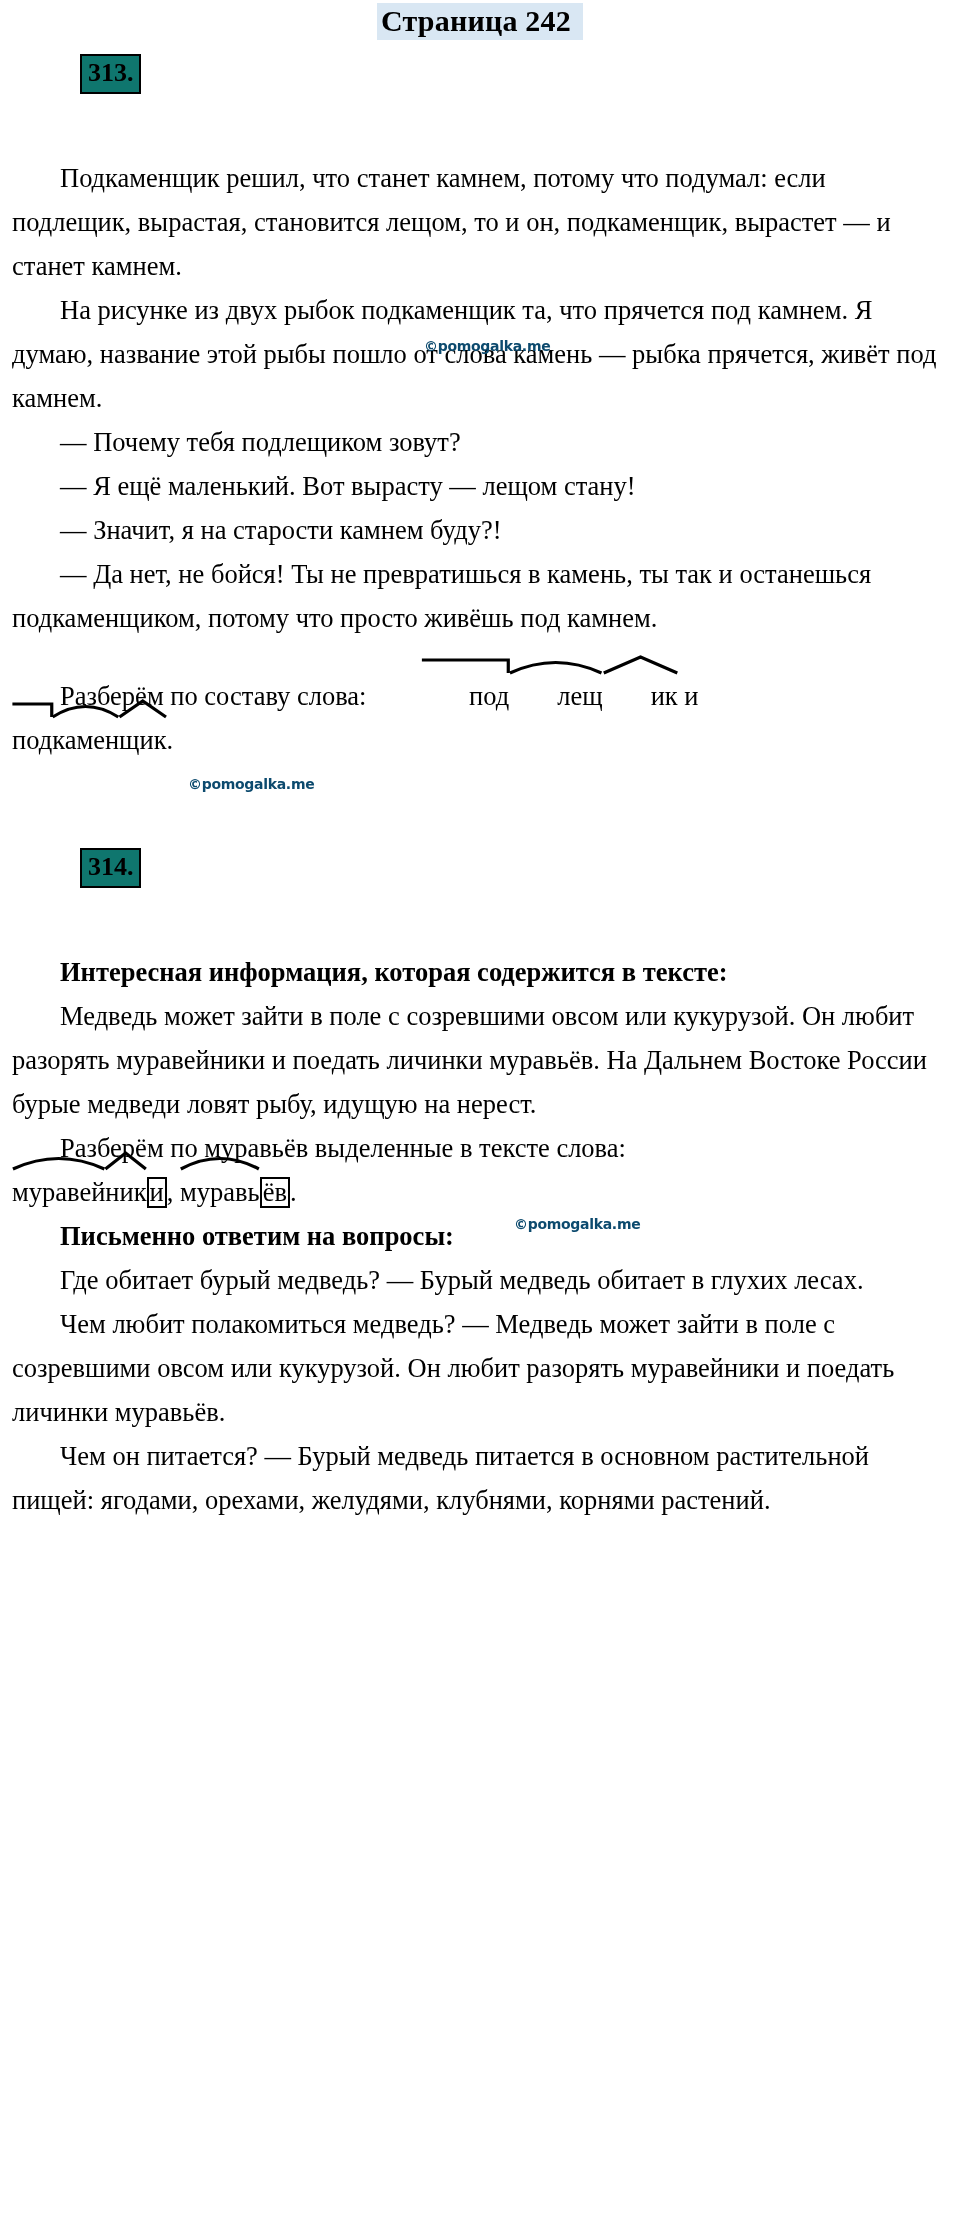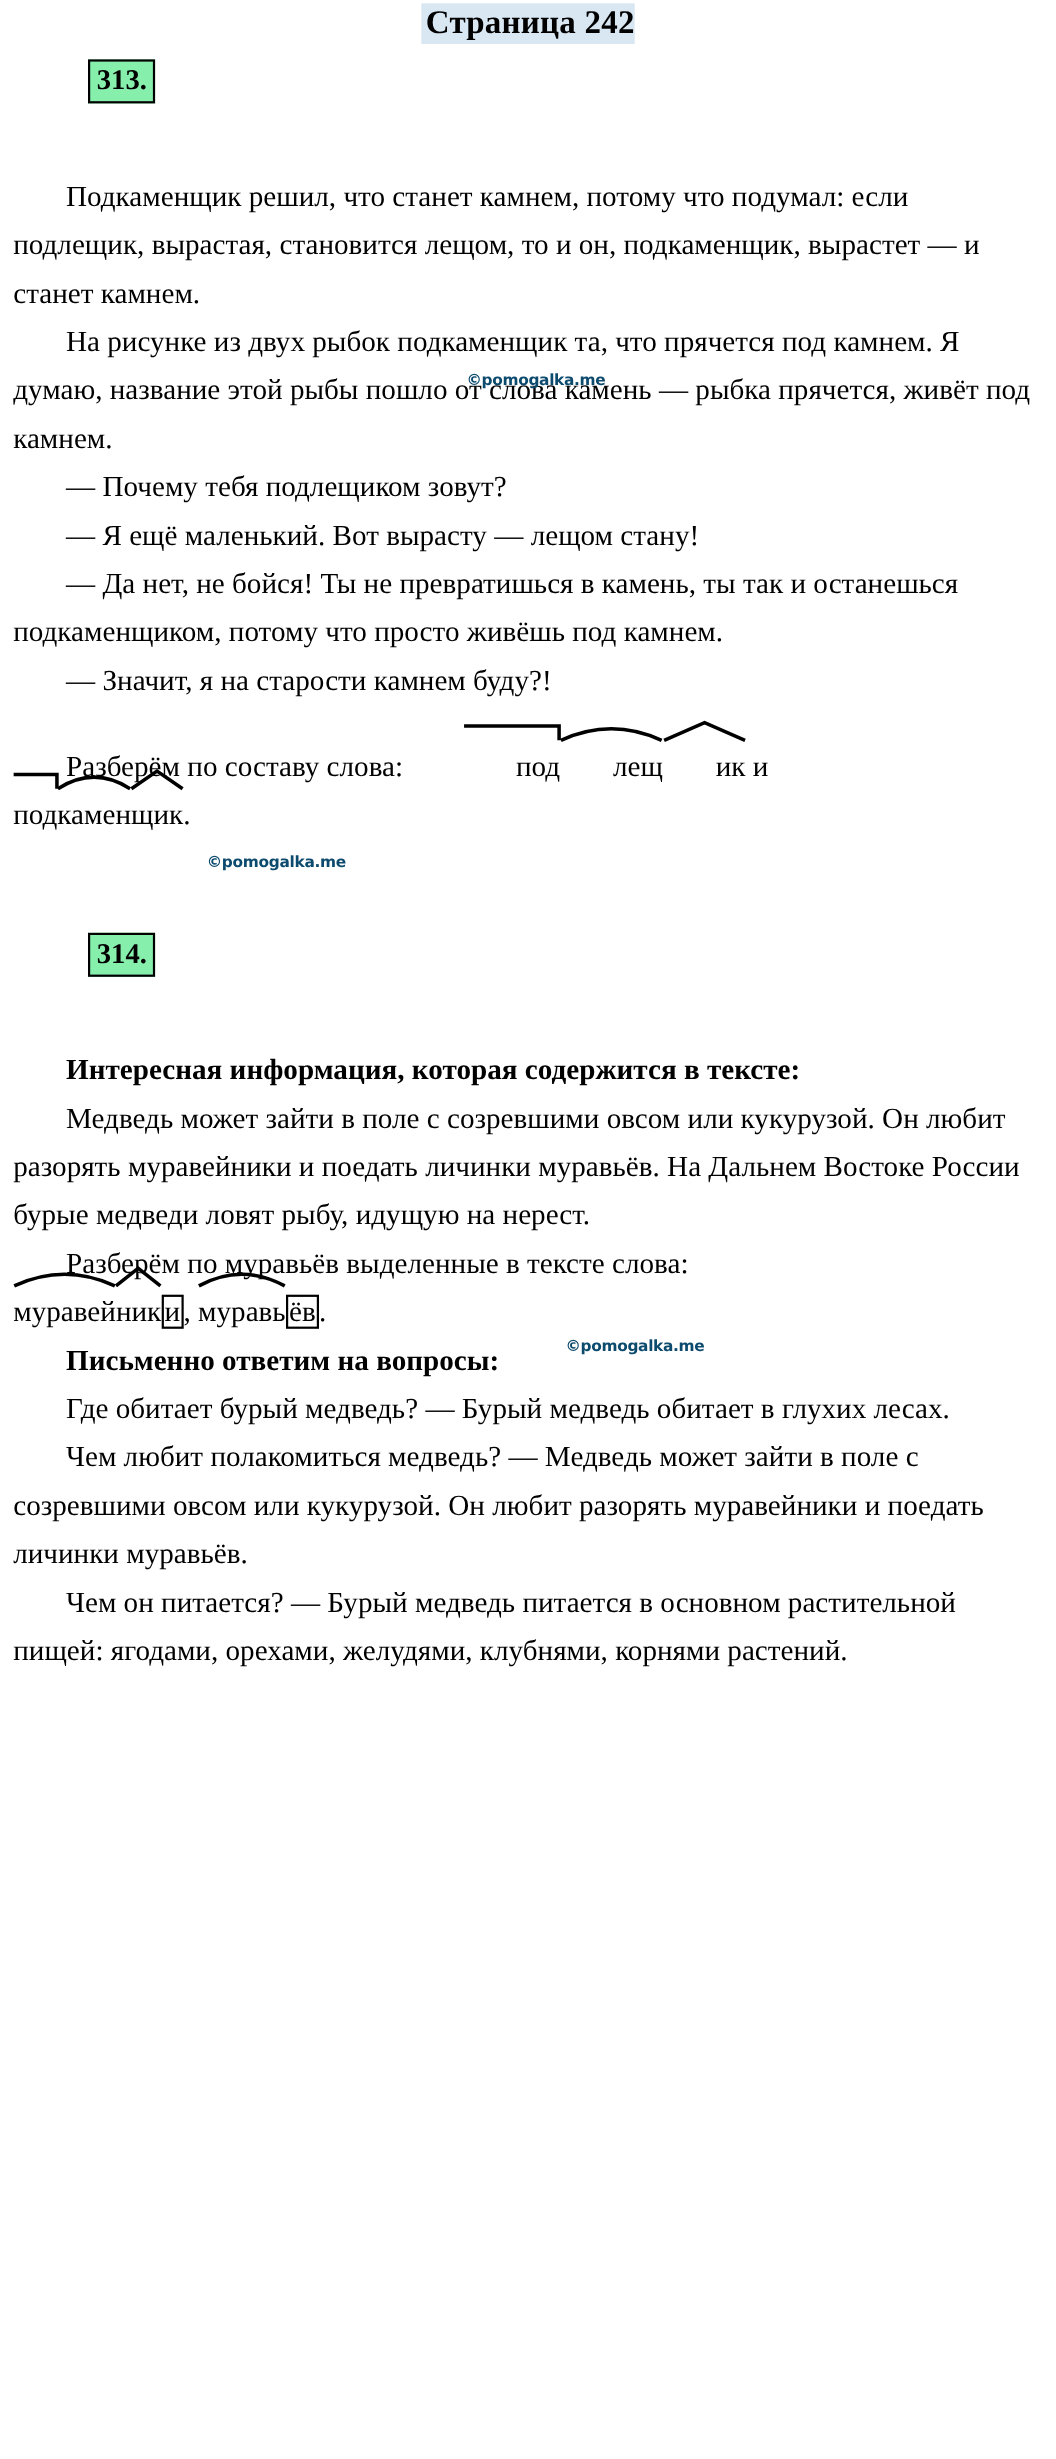--- a/index.html
+++ b/index.html
@@ -27,35 +27,35 @@
   .page-title {
     text-align: center;
     font-size: 30px;
     font-weight: bold;
     line-height: 1.0;
     padding-top: 6px;
     letter-spacing: 0.2px;
   }
   .page-title span.hl {
     background: #d9e7f3;
-    padding: 1px 0 3px 4px;
+    padding: 1px 12px 3px 4px;
   }
 
   
   .exnum-row {
     padding-left: 80px;
   }
   .exnum {
     display: inline-block;
     border: 2.5px solid #000;
     font-size: 26px;
     font-weight: bold;
     line-height: 1;
     padding: 4px 5px 6px 6px;
-    background: #86efac;
+    background: #0f766e;
   }
 
   
   .body-block {
     padding: 0 22px 0 12px;
     font-size: 26.5px;
     line-height: 44px;
   }
   .p {
     margin: 0;
@@ -179,22 +179,22 @@
     <span class="exnum">313.</span>
   </div>
 
   <div class="spacer-lg"></div>
 
   <div class="body-block">
     <p class="p">Подкаменщик решил, что станет камнем, потому что подумал: если подлещик, вырастая, становится лещом, то и он, подкаменщик, вырастет — и станет камнем.</p>
     <p class="p">На рисунке из двух рыбок подкаменщик та, что прячется под камнем. Я думаю, название этой рыбы пошло от слова камень — рыбка прячется, живёт под камнем.</p>
     <p class="p dash">— Почему тебя подлещиком зовут?</p>
     <p class="p dash">— Я ещё маленький. Вот вырасту — лещом стану!</p>
+    <p class="p dash">— Значит, я на старости камнем буду?!</p>
     <p class="p dash">—  Да нет, не бойся! Ты не превратишься в камень, ты так и останешься подкаменщиком, потому что просто живёшь под камнем.</p>
-    <p class="p dash">— Значит, я на старости камнем буду?!</p>
 
     <div class="spacer-md"></div>
 
     <p class="p"><span>Разберём по составу слова: </span><span class="morph"><span class="seg prefix"><svg class="pref-svg" viewBox="0 0 100 17" preserveAspectRatio="none">
               <path d="M1,3 L99,3 L99,16" fill="none" stroke="#000" stroke-width="3.2" vector-effect="non-scaling-stroke"></path>
             </svg><span>под</span></span><span class="seg root"><svg class="arc-svg" viewBox="0 0 100 20" preserveAspectRatio="none">
               <path d="M1,19 Q50,-2 99,19" fill="none" stroke="#000" stroke-width="3.2" vector-effect="non-scaling-stroke"></path>
             </svg><span>лещ</span></span><span class="seg suffix"><svg class="caret-svg" viewBox="0 0 100 18" preserveAspectRatio="none">
               <path d="M1,17 L50,1 L99,17" fill="none" stroke="#000" stroke-width="3.2" vector-effect="non-scaling-stroke"></path>
             </svg><span>ик</span></span></span><span> и </span></p>

